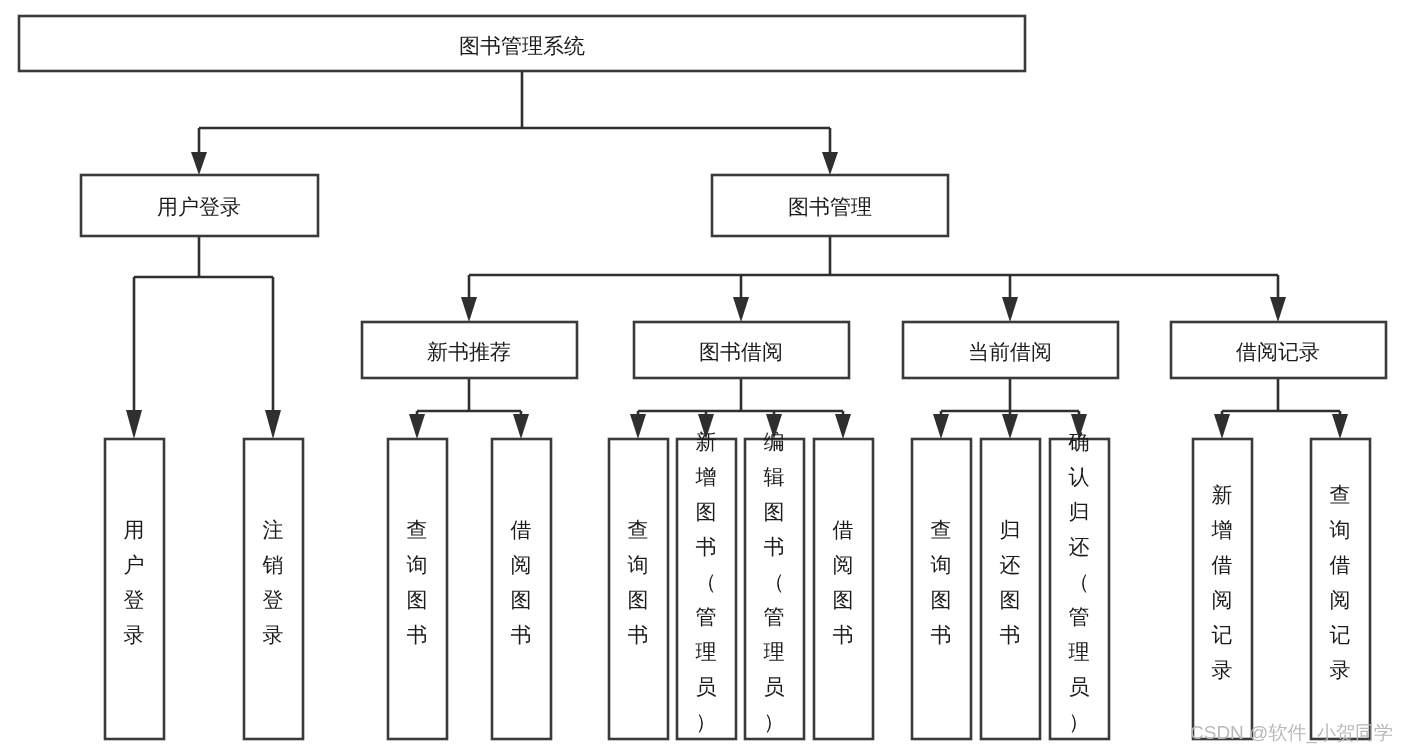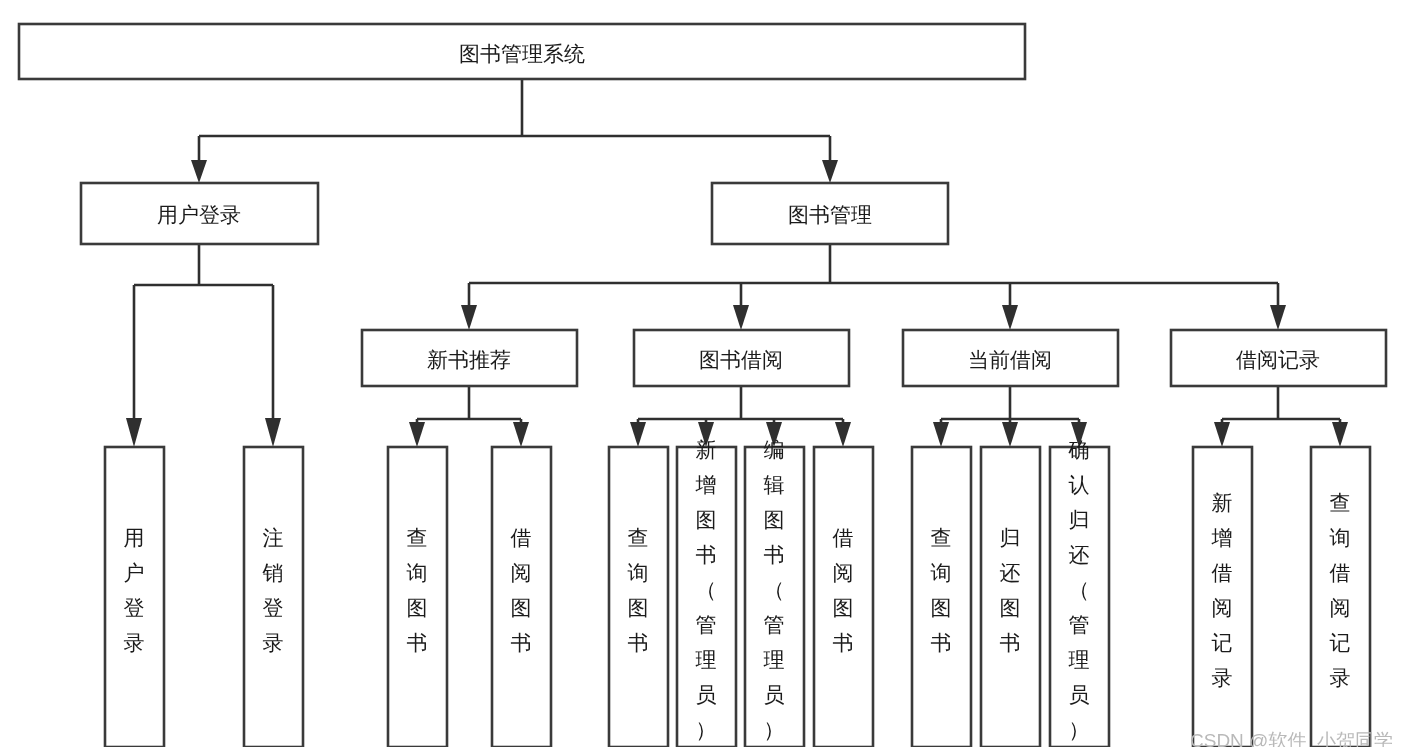--- a/index.html
+++ b/index.html
@@ -10,21 +10,21 @@
   body {
     width: 1405px;
     height: 747px;
     font-family: "Liberation Sans", "DejaVu Sans", sans-serif;
     overflow: hidden;
     position: relative;
   }
   #diagram-root {
     position: absolute;
     left: 0;
-    top: 12px;
+    top: 4px;
     width: 1405px;
     height: 735px;
   }
   svg.diagram {
     display: block;
     width: 1405px;
     height: 747px;
   }
   .node-box {
     fill: #ffffff;

